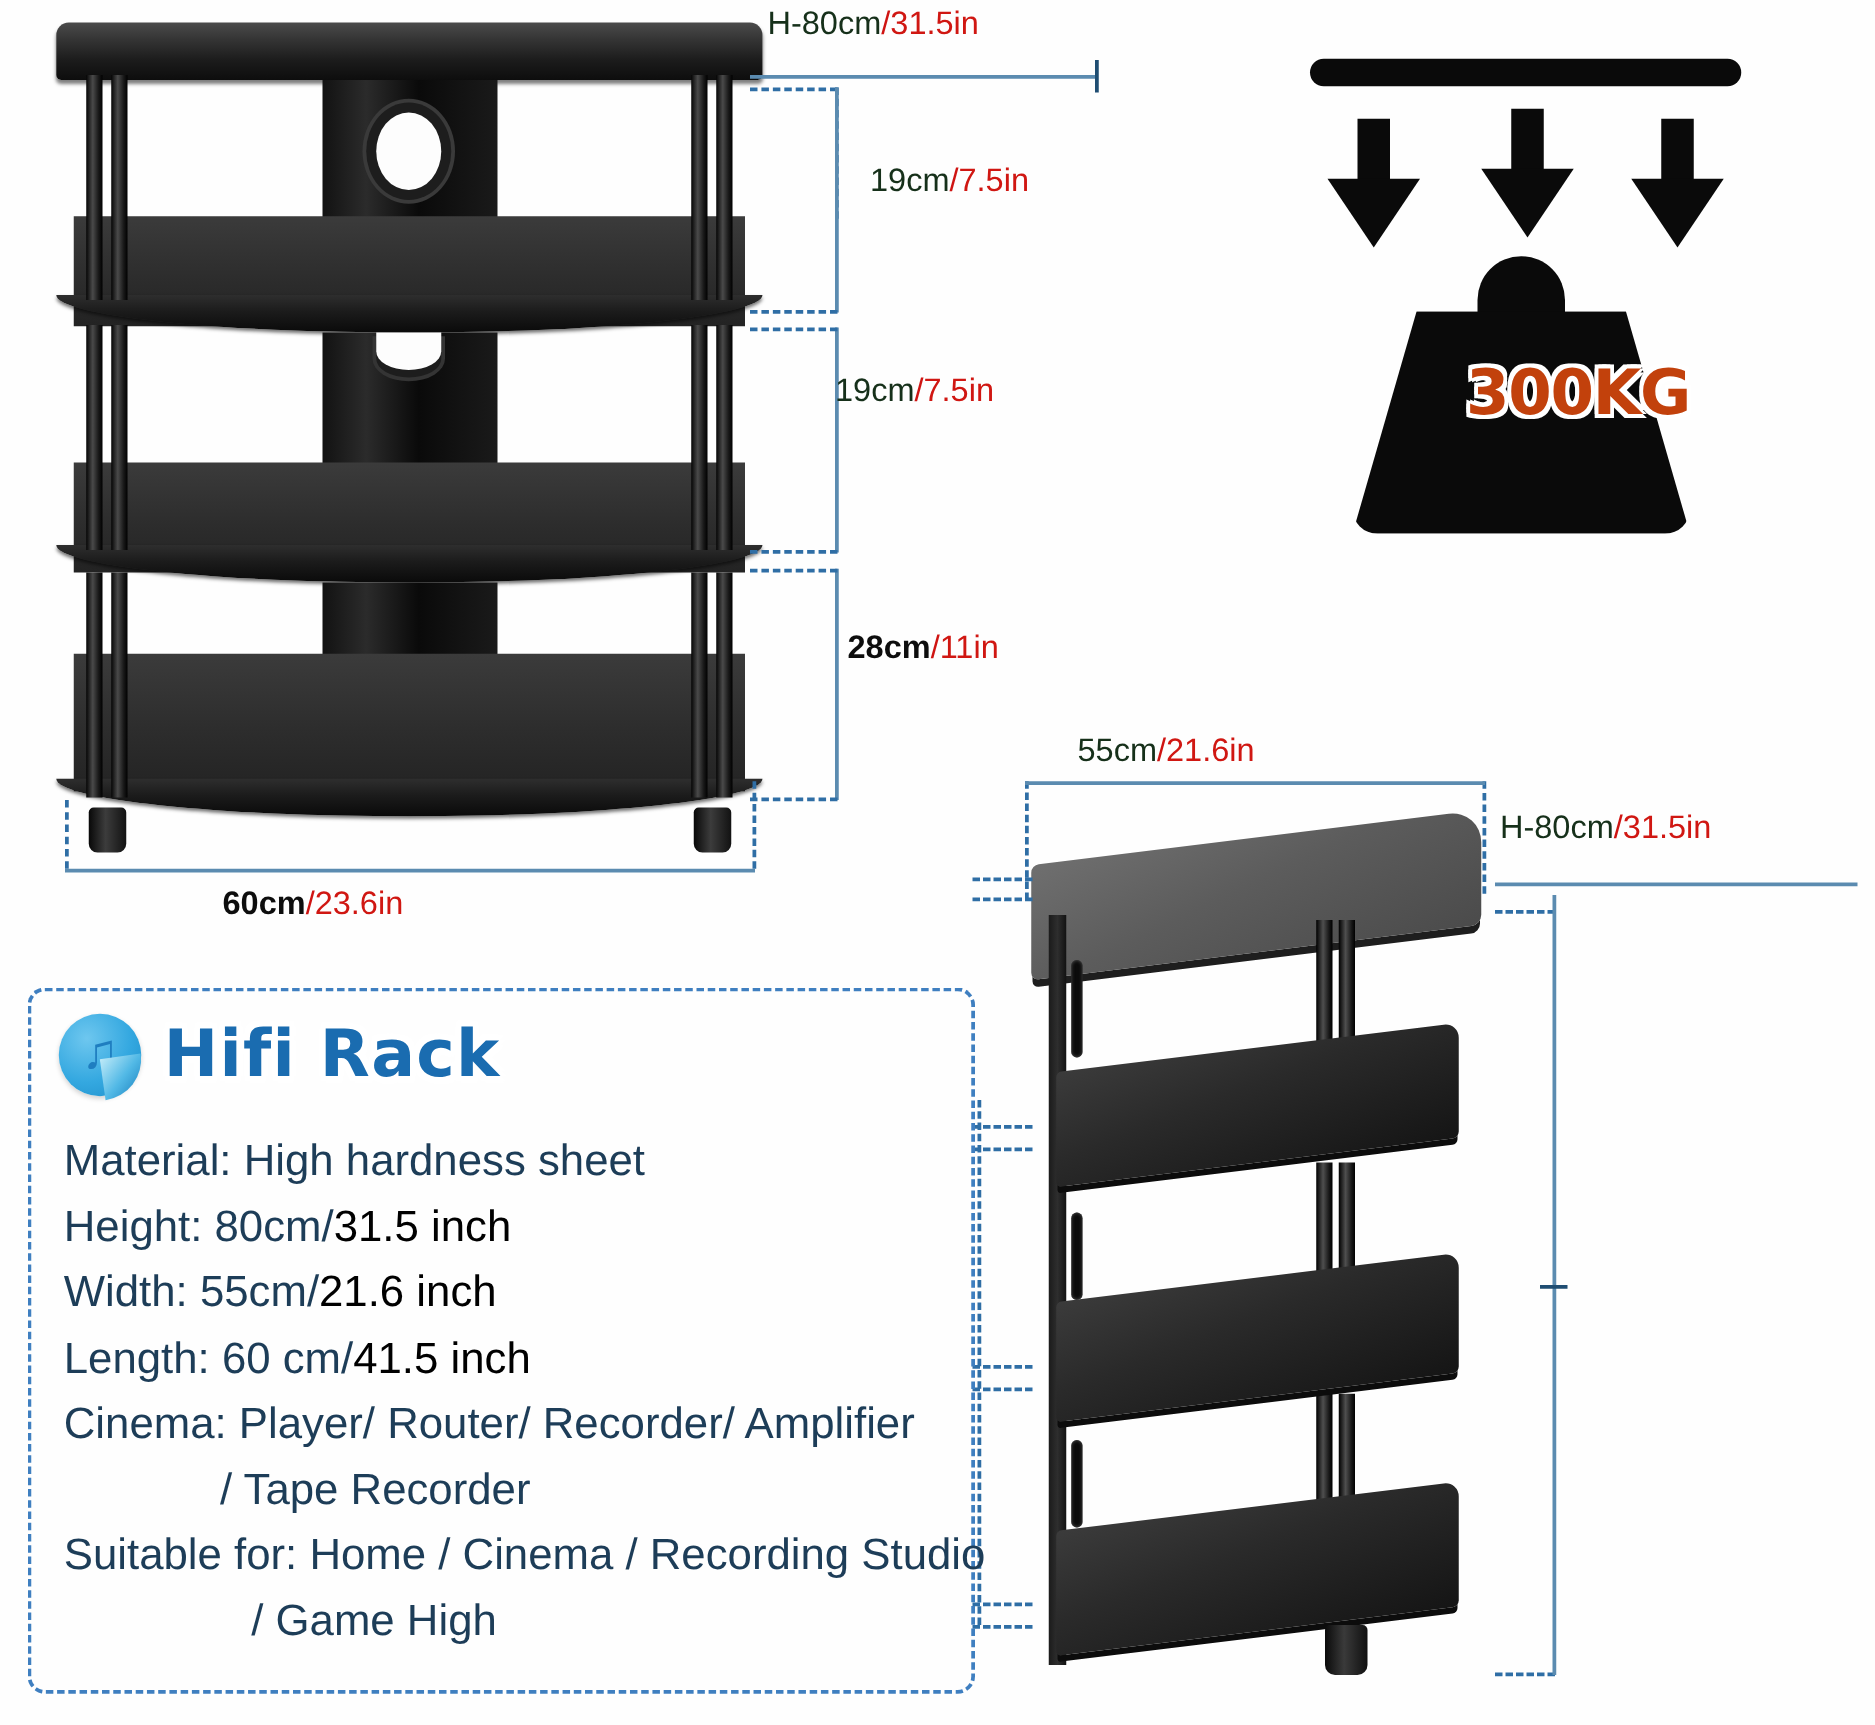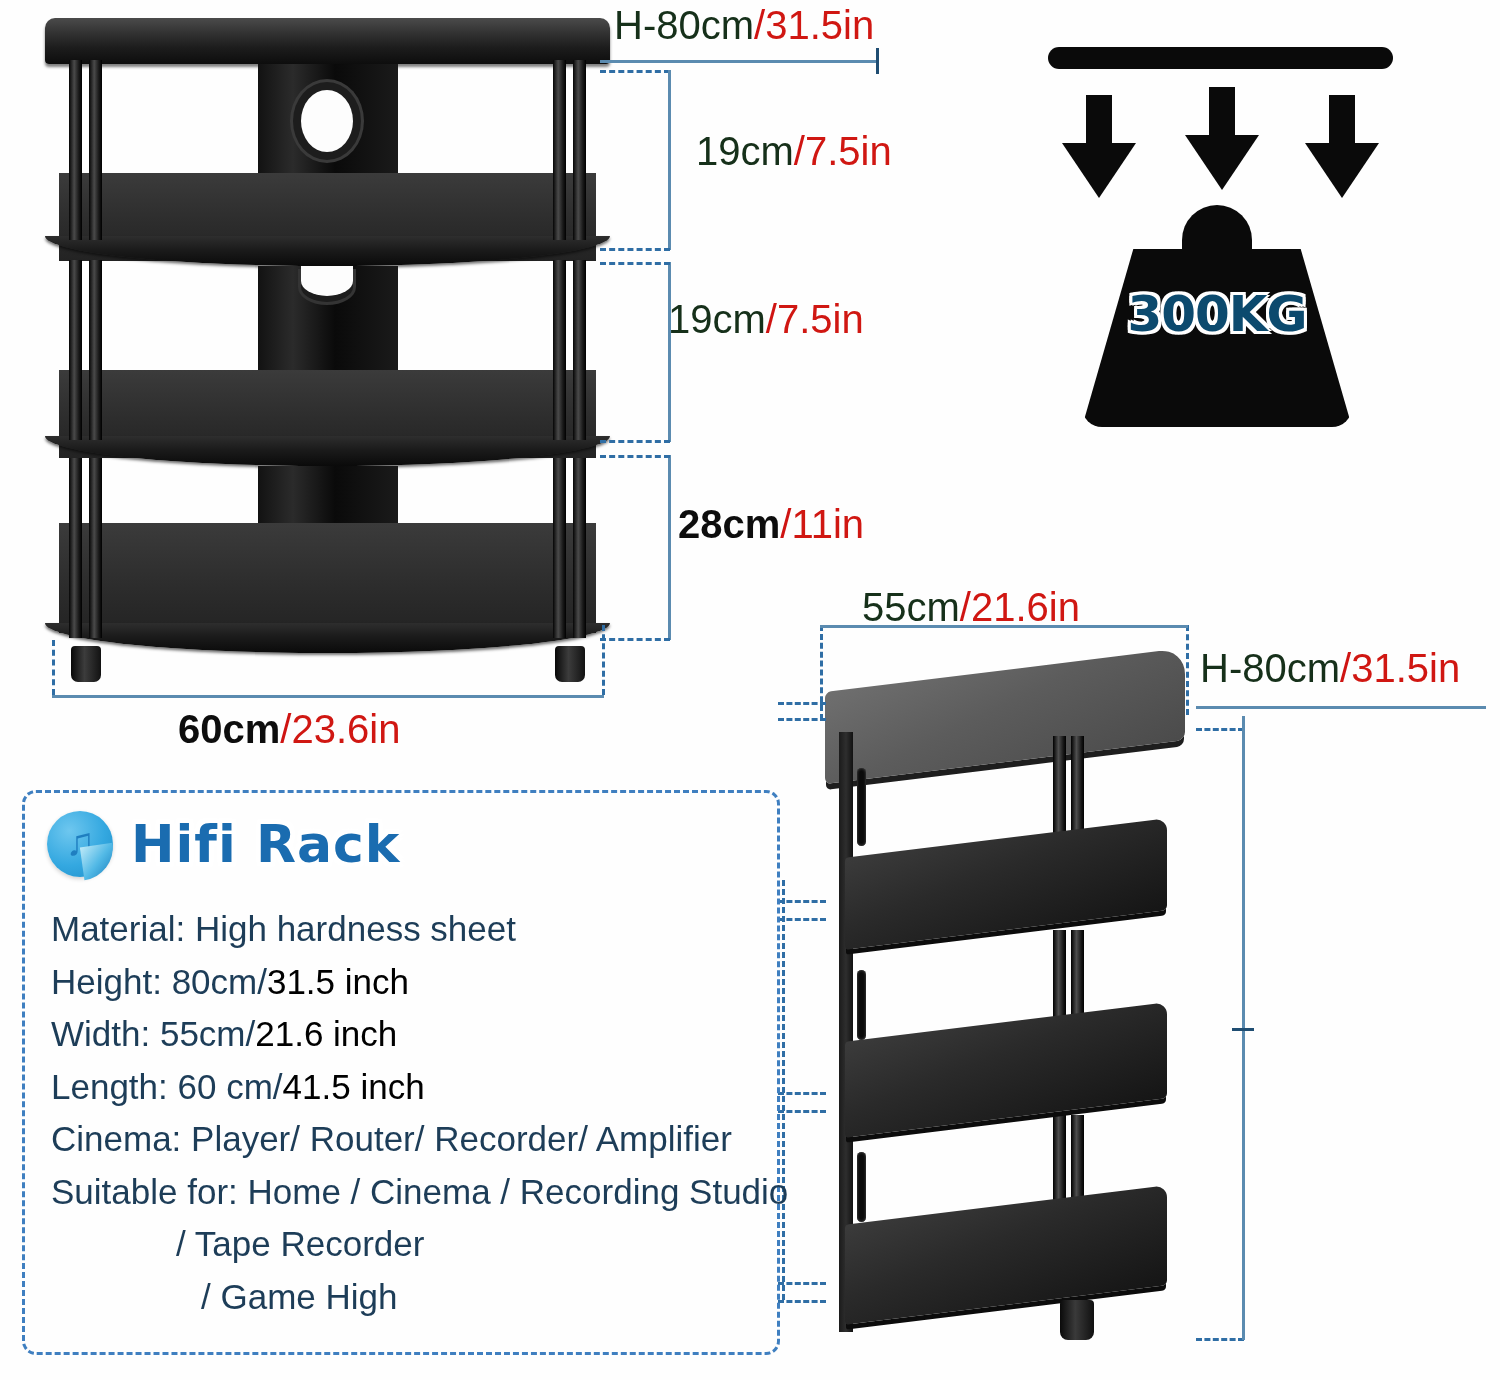--- a/index.html
+++ b/index.html
@@ -5,21 +5,21 @@
 <style>
   html,body{margin:0;padding:0;background:#ffffff;}
   body{
     font-family:"Liberation Sans", sans-serif;
     width:1500px;height:1380px;position:relative;overflow:hidden;
     background:#fefefe;
   }
   .stage{position:absolute;left:0;top:0;width:1500px;height:1380px;}
 
   
-  .dim-label{position:absolute;white-space:nowrap;font-size:40px;letter-spacing:0px;}
+  .dim-label{position:absolute;white-space:nowrap;font-size:26px;letter-spacing:0px;}
   .dim-label .cm{color:#16301a;}
   .dim-label .slash{color:#cf1412;}
   .dim-label .inch{color:#d01712;}
   .dim-label.black .cm{color:#0d0d0d;font-weight:bold;}
 
   
   .hline{position:absolute;height:0;border-top:3px solid #5b8bb0;}
   .vline{position:absolute;width:0;border-left:3px solid #5b8bb0;}
   .tick-v{position:absolute;width:0;border-left:3px solid #1f4d72;height:26px;}
   .tick-h{position:absolute;height:0;border-top:3px solid #1f4d72;width:22px;}
@@ -104,22 +104,22 @@
   .load-icon{position:absolute;left:1040px;top:25px;width:380px;height:410px;}
   .load-bar{position:absolute;left:8px;top:22px;width:345px;height:22px;background:#0a0a0a;border-radius:11px;}
   .arrow{position:absolute;width:74px;height:105px;}
   .arrow .stem{position:absolute;left:24px;top:0;width:26px;height:62px;background:#0a0a0a;}
   .arrow .head{position:absolute;left:0;top:48px;width:0;height:0;
     border-left:37px solid transparent;border-right:37px solid transparent;border-top:55px solid #0a0a0a;}
   .weight-body{position:absolute;left:42px;top:180px;width:270px;height:222px;}
   .weight-knob{position:absolute;left:100px;top:0;width:70px;height:58px;border-radius:35px 35px 0 0;background:#0a0a0a;}
   .weight-trap{position:absolute;left:0;top:44px;width:270px;height:178px;background:#0a0a0a;
     clip-path:polygon(19% 0%,81% 0%,100% 100%,0% 100%);border-radius:20px;}
-  .weight-text{position:absolute;width:270px;text-align:center;font-weight:bold;
-    font-size:50px;color:#0c4a6e;letter-spacing:-1px;font-family:"DejaVu Sans", sans-serif;
+  .weight-text{position:absolute;width:270px;text-align:right;font-weight:bold;
+    font-size:50px;color:#c2410c;letter-spacing:-1px;font-family:"DejaVu Sans", sans-serif;
     text-shadow:
       -3px -3px 0 #fff, 3px -3px 0 #fff, -3px 3px 0 #fff, 3px 3px 0 #fff,
       -3px 0 0 #fff, 3px 0 0 #fff, 0 -3px 0 #fff, 0 3px 0 #fff;}
   .weight-kg{left:0;top:80px;}
   .weight-lbs{left:0;top:142px;}
 
   
   .spec-panel{
     position:absolute;left:22px;top:790px;width:758px;height:565px;
     border:3px dashed #3f7fc0;border-radius:14px;background:transparent;
@@ -324,25 +324,25 @@
       </div>
       <div class="spec-line">
         <span>Width: </span><span>55cm/</span><span class="red">21.6 inch</span>
       </div>
       <div class="spec-line">
         <span>Length: </span><span>60 cm/</span><span class="red">41.5 inch</span>
       </div>
       <div class="spec-line">
         <span>Cinema: </span><span>Player/ Router/ Recorder/ Amplifier</span>
       </div>
-      <div class="spec-line">
-        <span>Suitable for: </span><span>Home / Cinema / Recording Studio</span>
-      </div>
       <div class="spec-line indent">
         <span>/ Tape Recorder</span>
       </div>
+      <div class="spec-line">
+        <span>Suitable for: </span><span>Home / Cinema / Recording Studio</span>
+      </div>
       <div class="spec-line indent2">
         <span>/ Game High</span>
       </div>
     </div>
   </div>
 
 </div>
 
 </body></html>

